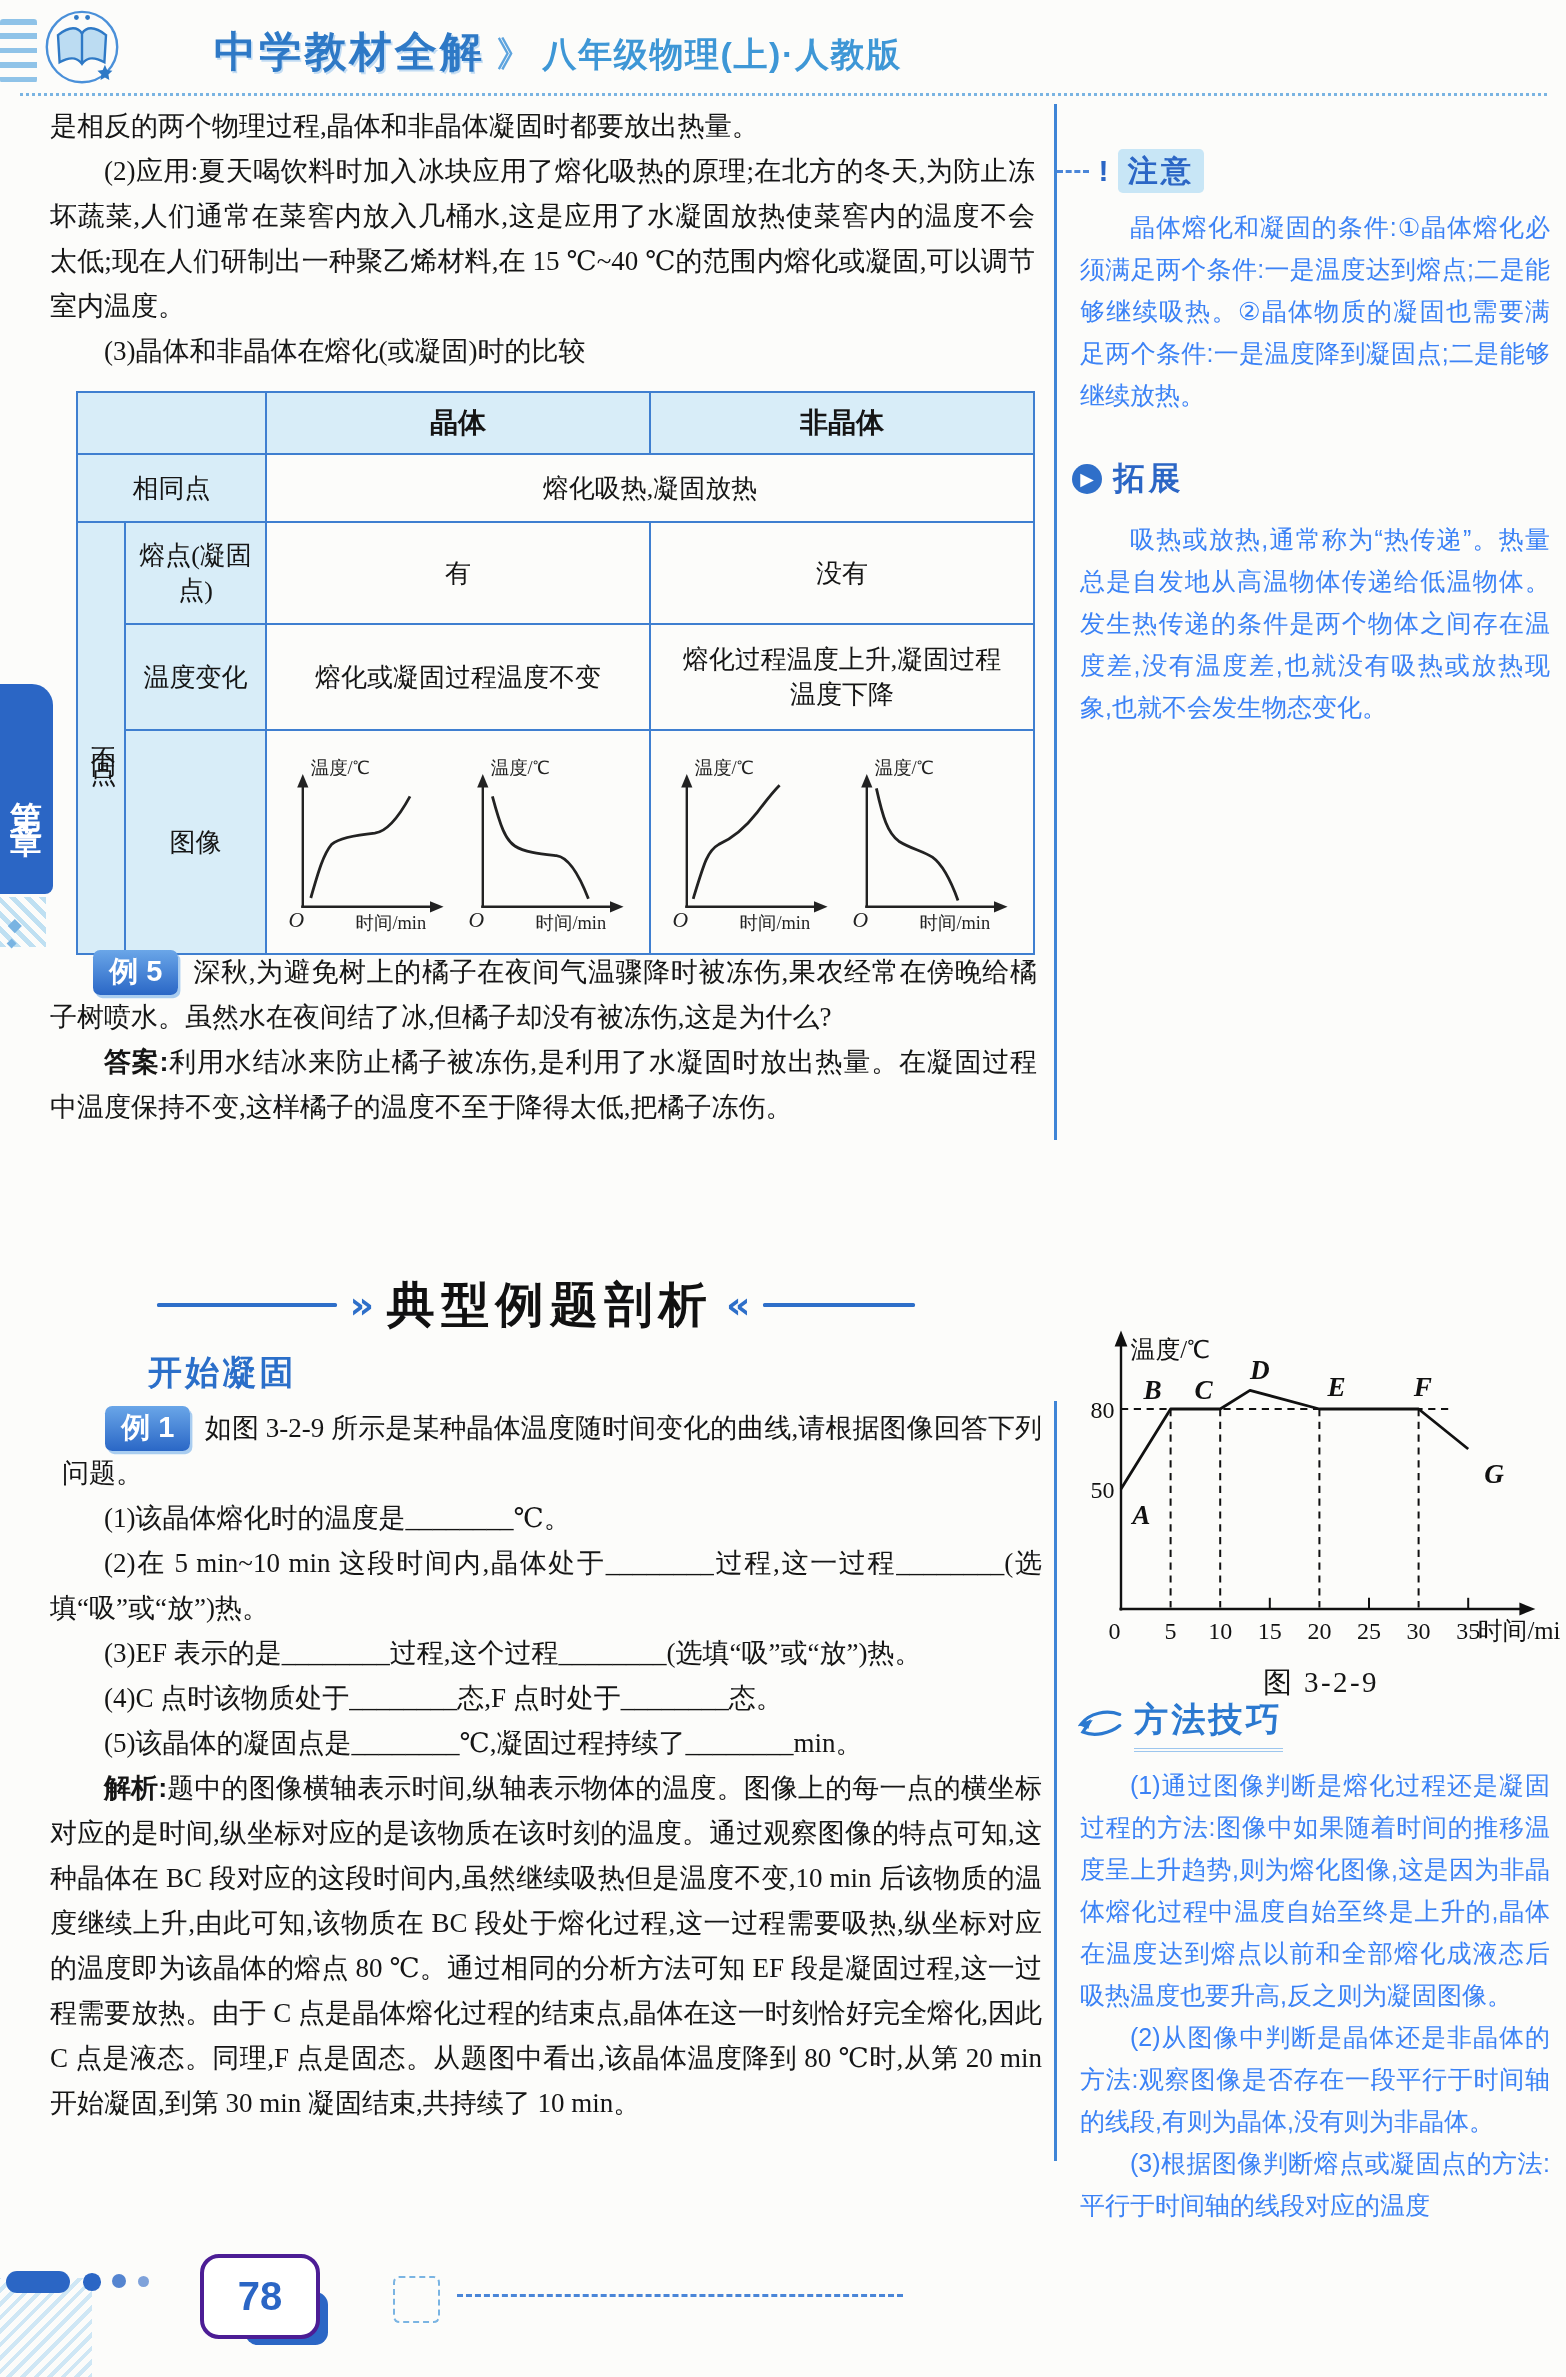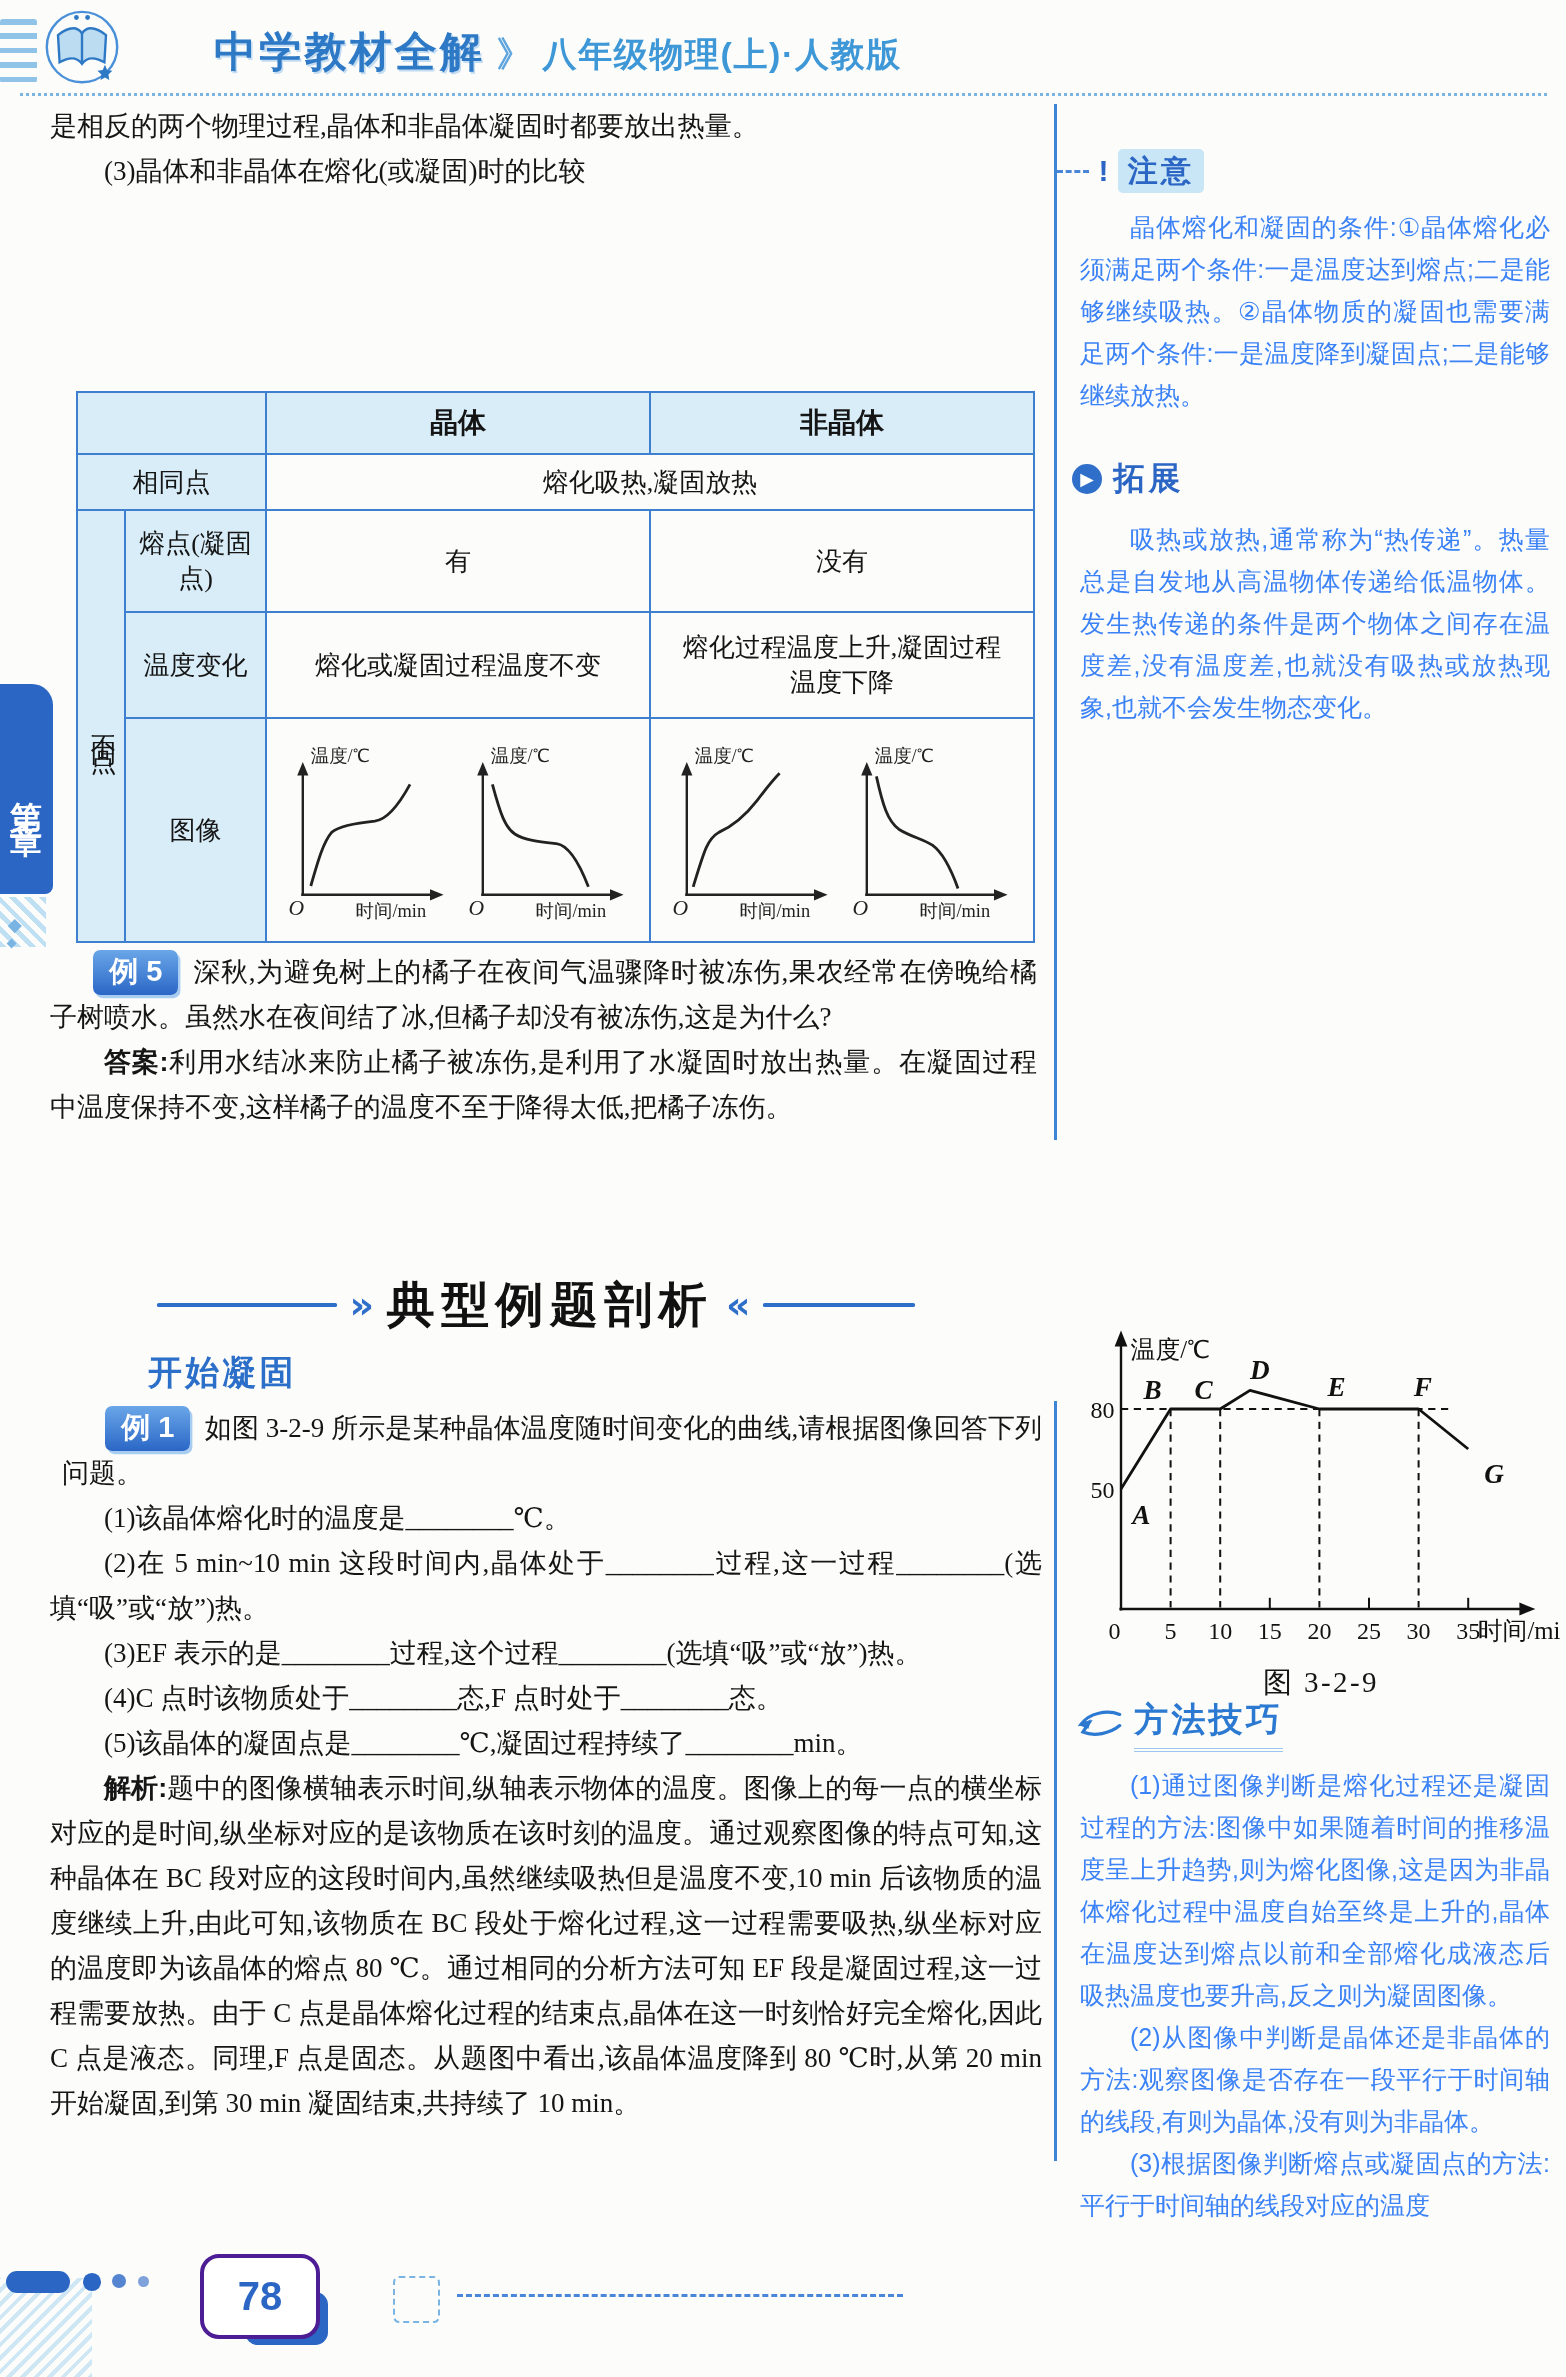--- a/index.html
+++ b/index.html
@@ -128,37 +128,38 @@
   </div>
   <div class="tab-hatch"></div>
   <div class="mini-diamond" style="left:9.6px;top:921px;"></div>
   <div class="mini-diamond" style="left:8px;top:940px;width:7.2px;height:7.2px;"></div>
 
   <div class="vdiv" style="left:1054px;top:104px;height:1036px;"></div>
   <div class="vdiv" style="left:1054px;top:1401px;height:760px;"></div>
 
   <div class="abs flow" style="left:50px;top:104px;width:985px;">
     <p>是相反的两个物理过程,晶体和非晶体凝固时都要放出热量。</p>
+    <p class="ind">(2)应用:夏天喝饮料时加入冰块应用了熔化吸热的原理;在北方的冬天,为防止冻坏蔬菜,人们通常在菜窖内放入几桶水,这是应用了水凝固放热使菜窖内的温度不会太低;现在人们研制出一种聚乙烯材料,在 15 ℃~40 ℃的范围内熔化或凝固,可以调节室内温度。</p>
     <p class="ind">(3)晶体和非晶体在熔化(或凝固)时的比较</p>
   </div>
 
   <table class="cmp">
     <colgroup>
         <col style="width:48px">
         <col style="width:141px">
         <col style="width:384px">
         <col style="width:384px">
       </colgroup>
     <tbody>
         <tr style="height:62px">
       <td class="hd" colspan="2"></td>
       <td class="hd">晶体</td>
       <td class="hd">非晶体</td>
     </tr>
-    <tr style="height:56px">
+    <tr style="height:68px">
       <td class="lab" colspan="2">相同点</td>
       <td colspan="2">熔化吸热,凝固放热</td>
     </tr>
     <tr style="height:102px">
       <td class="lab" rowspan="3">
         <span class="vert">不同点</span>
       </td>
       <td class="lab">熔点(凝固点)</td>
       <td>有</td>
       <td>没有</td>

